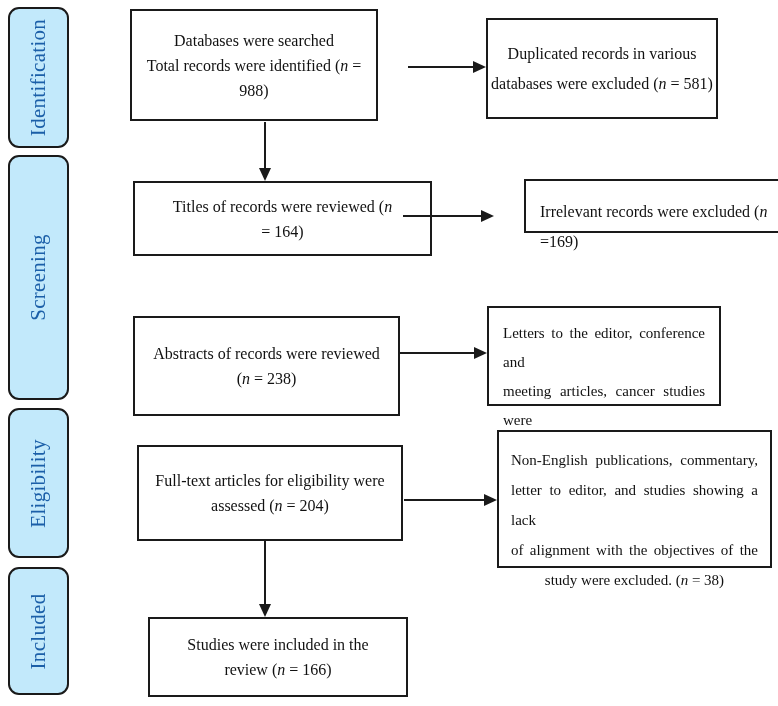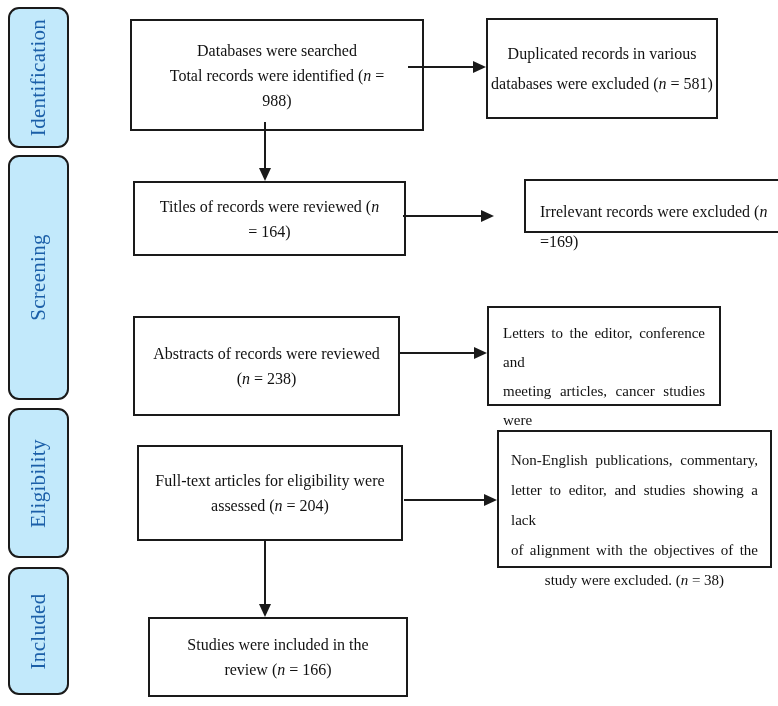--- a/index.html
+++ b/index.html
@@ -79,27 +79,27 @@
   <div class="stage" style="top:155px; height:245px;">
     <span class="stage-label">Screening</span>
   </div>
   <div class="stage" style="top:408px; height:150px;">
     <span class="stage-label">Eligibility</span>
   </div>
   <div class="stage" style="top:567px; height:128px;">
     <span class="stage-label">Included</span>
   </div>
 
-  <div class="box mcenter" style="left:130px; top:9px; width:294px; height:112px;margin-top:10px;">
+  <div class="box mcenter" style="left:130px; top:9px; width:248px; height:112px;">
     <div>Databases were searched</div>
     <div>Total records were identified (<i>n</i> =</div>
     <div>988)</div>
   </div>
 
-  <div class="box mcenter" style="left:133px; top:181px; width:273px; height:75px;">
+  <div class="box mcenter" style="left:133px; top:181px; width:299px; height:75px;">
     <div>Titles of records were reviewed (<i>n</i></div>
     <div>= 164)</div>
   </div>
 
   <div class="box mcenter" style="left:133px; top:316px; width:267px; height:100px;">
     <div>Abstracts of records were reviewed</div>
     <div>(<i>n</i> = 238)</div>
   </div>
 
   <div class="box mcenter" style="left:137px; top:445px; width:266px; height:96px;">

